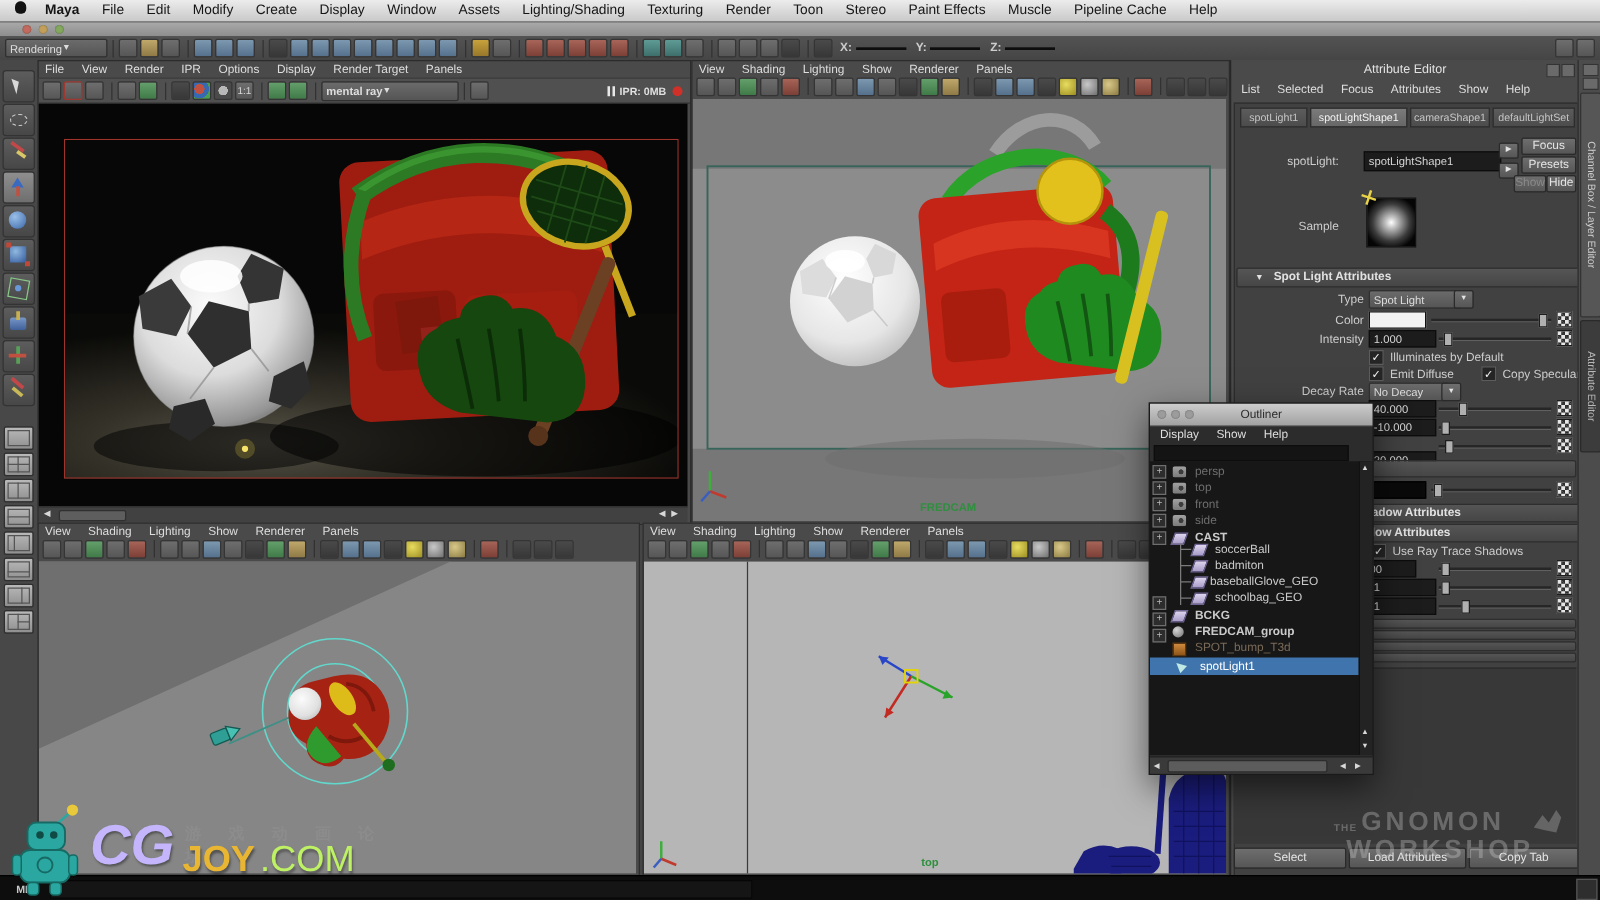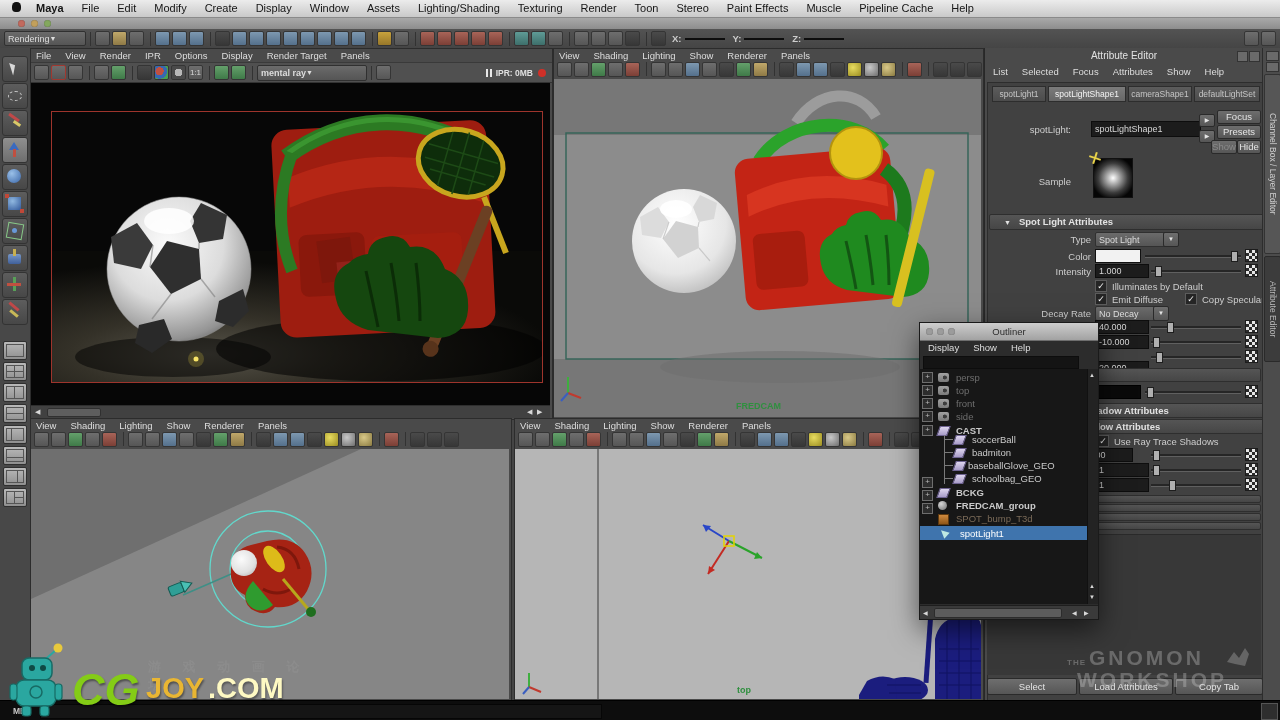--- a/index.html
+++ b/index.html
@@ -817,18 +817,18 @@
       <circle cx="26" cy="30" r="3" fill="#0f4a45"></circle>
       <circle cx="37" cy="30" r="3" fill="#0f4a45"></circle>
       <rect x="10" y="42" width="40" height="26" rx="8" fill="#2aa7a0" stroke="#176a64" stroke-width="1.5"></rect>
       <circle cx="30" cy="54" r="6" fill="none" stroke="#176a64" stroke-width="1.5"></circle>
       <rect x="16" y="68" width="9" height="10" rx="3" fill="#2aa7a0" stroke="#176a64" stroke-width="1.2"></rect>
       <rect x="34" y="68" width="9" height="10" rx="3" fill="#2aa7a0" stroke="#176a64" stroke-width="1.2"></rect>
       <rect x="4" y="46" width="7" height="16" rx="3" fill="#2aa7a0" stroke="#176a64" stroke-width="1.2"></rect>
       <rect x="49" y="46" width="7" height="16" rx="3" fill="#2aa7a0" stroke="#176a64" stroke-width="1.2"></rect>
     </svg>
     <span class="a" style="left:148px;top:30px;font-size:13px;letter-spacing:9px;color:rgba(145,145,145,.6);font-weight:bold;">游 戏 动 画 论 坛</span>
-    <span class="a" style="left:72px;top:22px;font-size:45px;font-weight:900;font-style:italic;color:#84cc16;text-shadow:1px 2px 2px rgba(0,0,0,.4);margin-top:14px;">CG</span>
+    <span class="a" style="left:72px;top:22px;font-size:45px;font-weight:900;font-style:italic;color:#c4b5fd;text-shadow:1px 2px 2px rgba(0,0,0,.4);">CG</span>
     <span class="a" style="left:146px;top:44px;font-size:29px;font-weight:900;color:#e9b633;text-shadow:1px 2px 2px rgba(0,0,0,.4);">JOY</span>
-    <span class="a" style="left:208px;top:44px;font-size:29px;font-weight:700;color:#fef9c3;text-shadow:1px 2px 2px rgba(0,0,0,.35);">.COM</span>
+    <span class="a" style="left:208px;top:44px;font-size:29px;font-weight:400;color:#bef264;text-shadow:1px 2px 2px rgba(0,0,0,.35);">.COM</span>
   </div>
 
 </div>
 
 </body></html>

